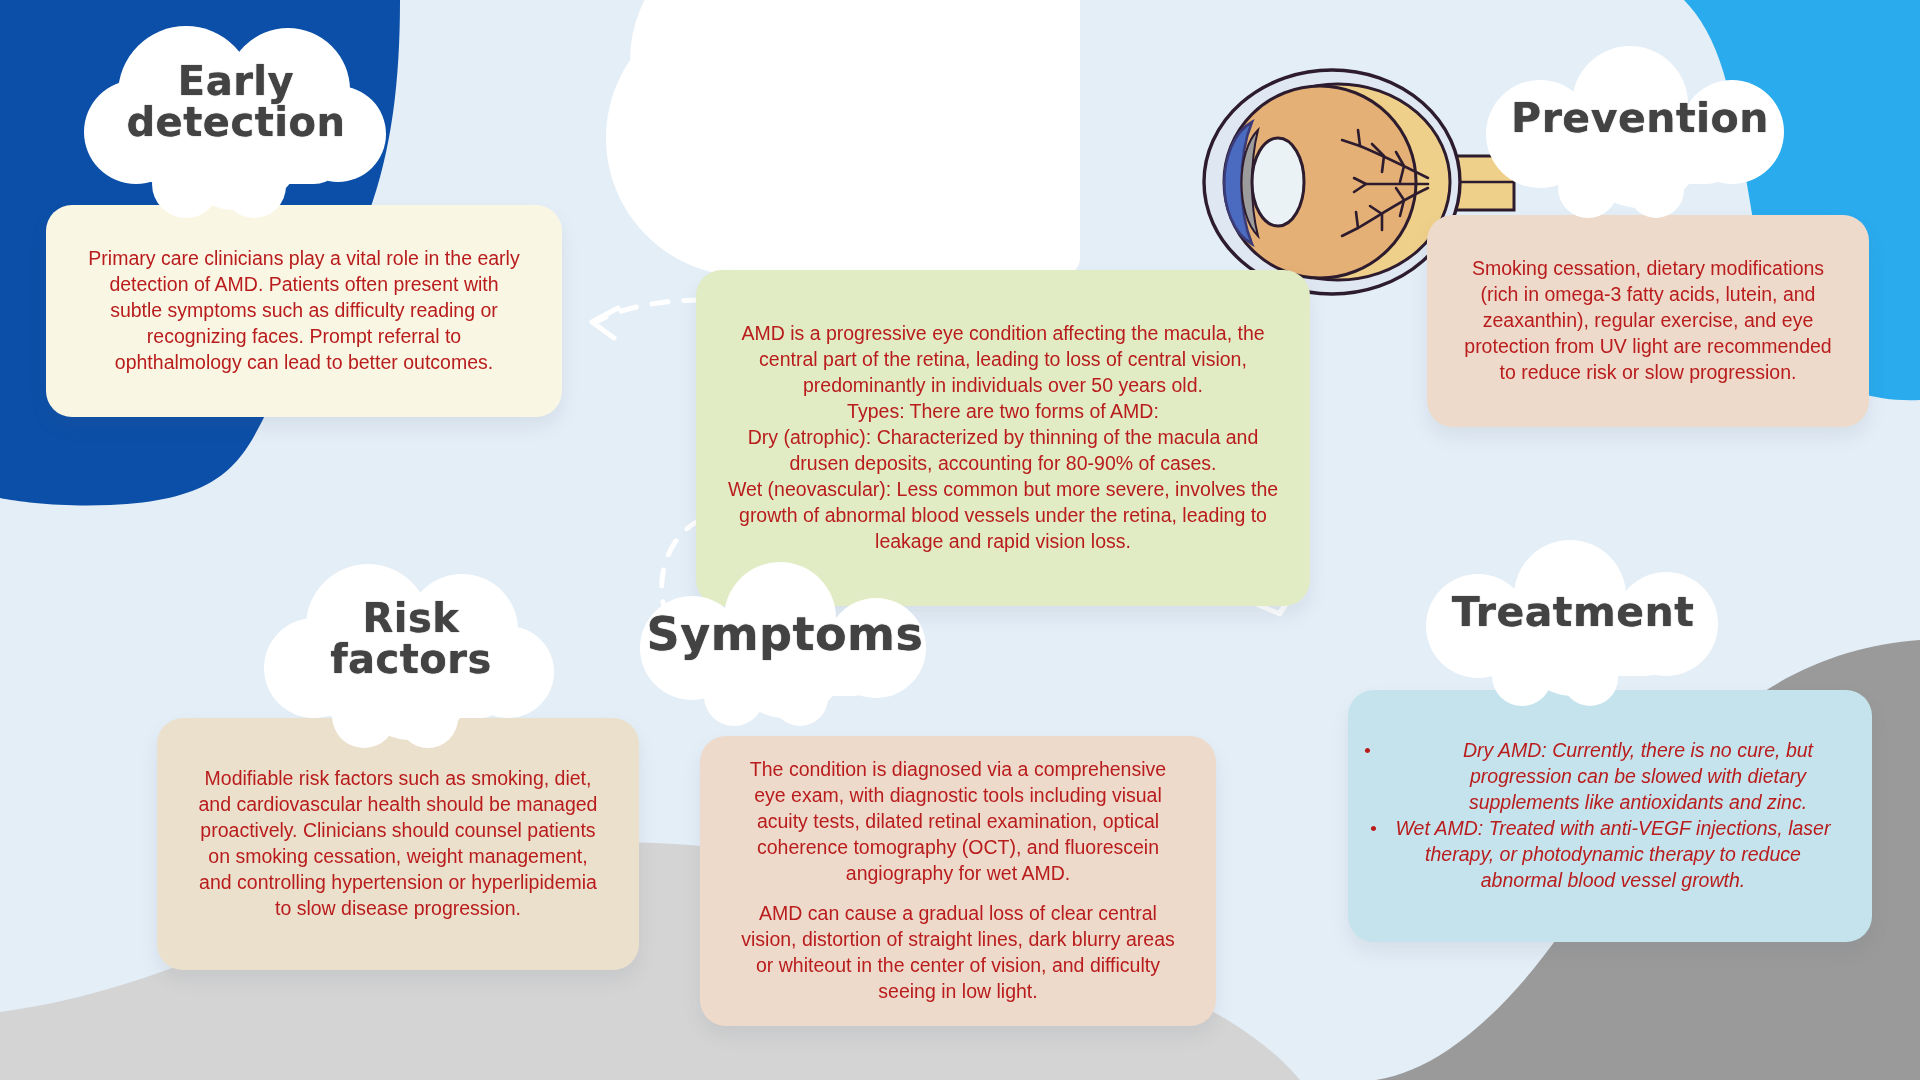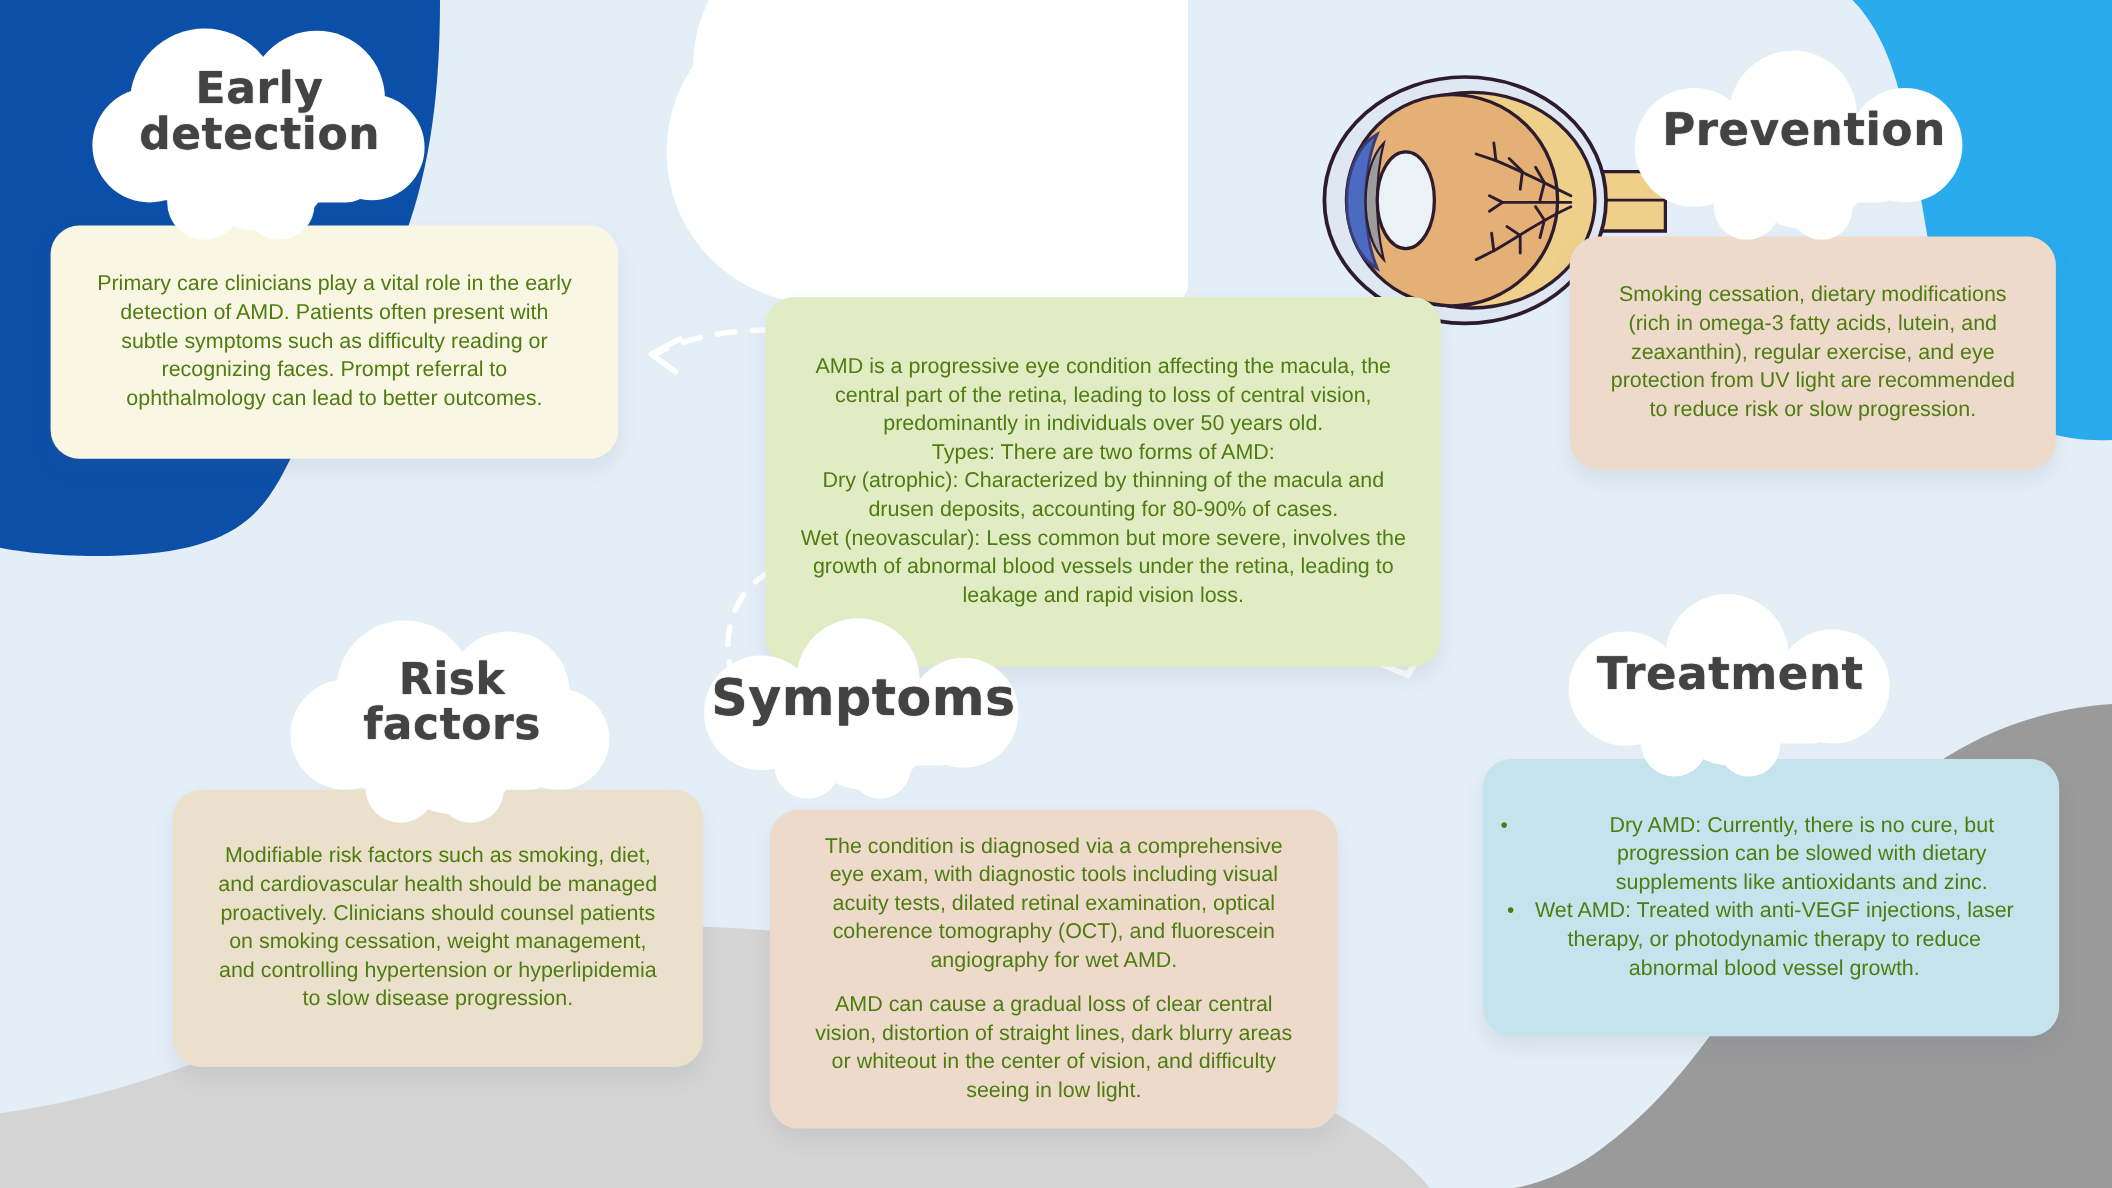--- a/index.html
+++ b/index.html
@@ -27,39 +27,39 @@
     line-height:1.02;
     white-space:pre-line;
     text-shadow:0 0 1px #434343;
   }
 
   
   .card{
     position:absolute;
     border-radius:26px;
     box-sizing:border-box;
-    color:#4d7c0f;
+    color:#b91c1c;
     font-size:19.5px;
     line-height:1.33;
     text-align:center;
     display:flex;flex-direction:column;justify-content:center;
     box-shadow:0 10px 18px rgba(90,100,115,.10);
   }
   .card p{margin:0;}
   .card p + p{margin-top:15px;}
 
   .card.cream{background:#FAF6E4;}
   .card.sand {background:#EBE0CC;}
   .card.peach{background:#EEDACB;}
   .card.mint {background:#E1EBC4;}
   .card.sky  {background:#C5E3EC;}
 
   
   .bullets{list-style:none;margin:0;padding:0;}
-  .bullets li{position:relative;text-align:center;}
+  .bullets li{position:relative;text-align:center;font-style:italic;}
   .bullets li::before{
     content:"•";position:absolute;left:0;top:0;font-size:19px;line-height:1.33;
   }
   .bullets li.indent-a::before{left:-18px;}
   .bullets li.indent-b::before{left:-12px;}
   .bullets li.indent-a{padding-left:56px;}
   .bullets li.indent-b{padding-left:6px;}
 
   
   .eye{position:absolute;left:1192px;top:60px;width:330px;height:240px;}

